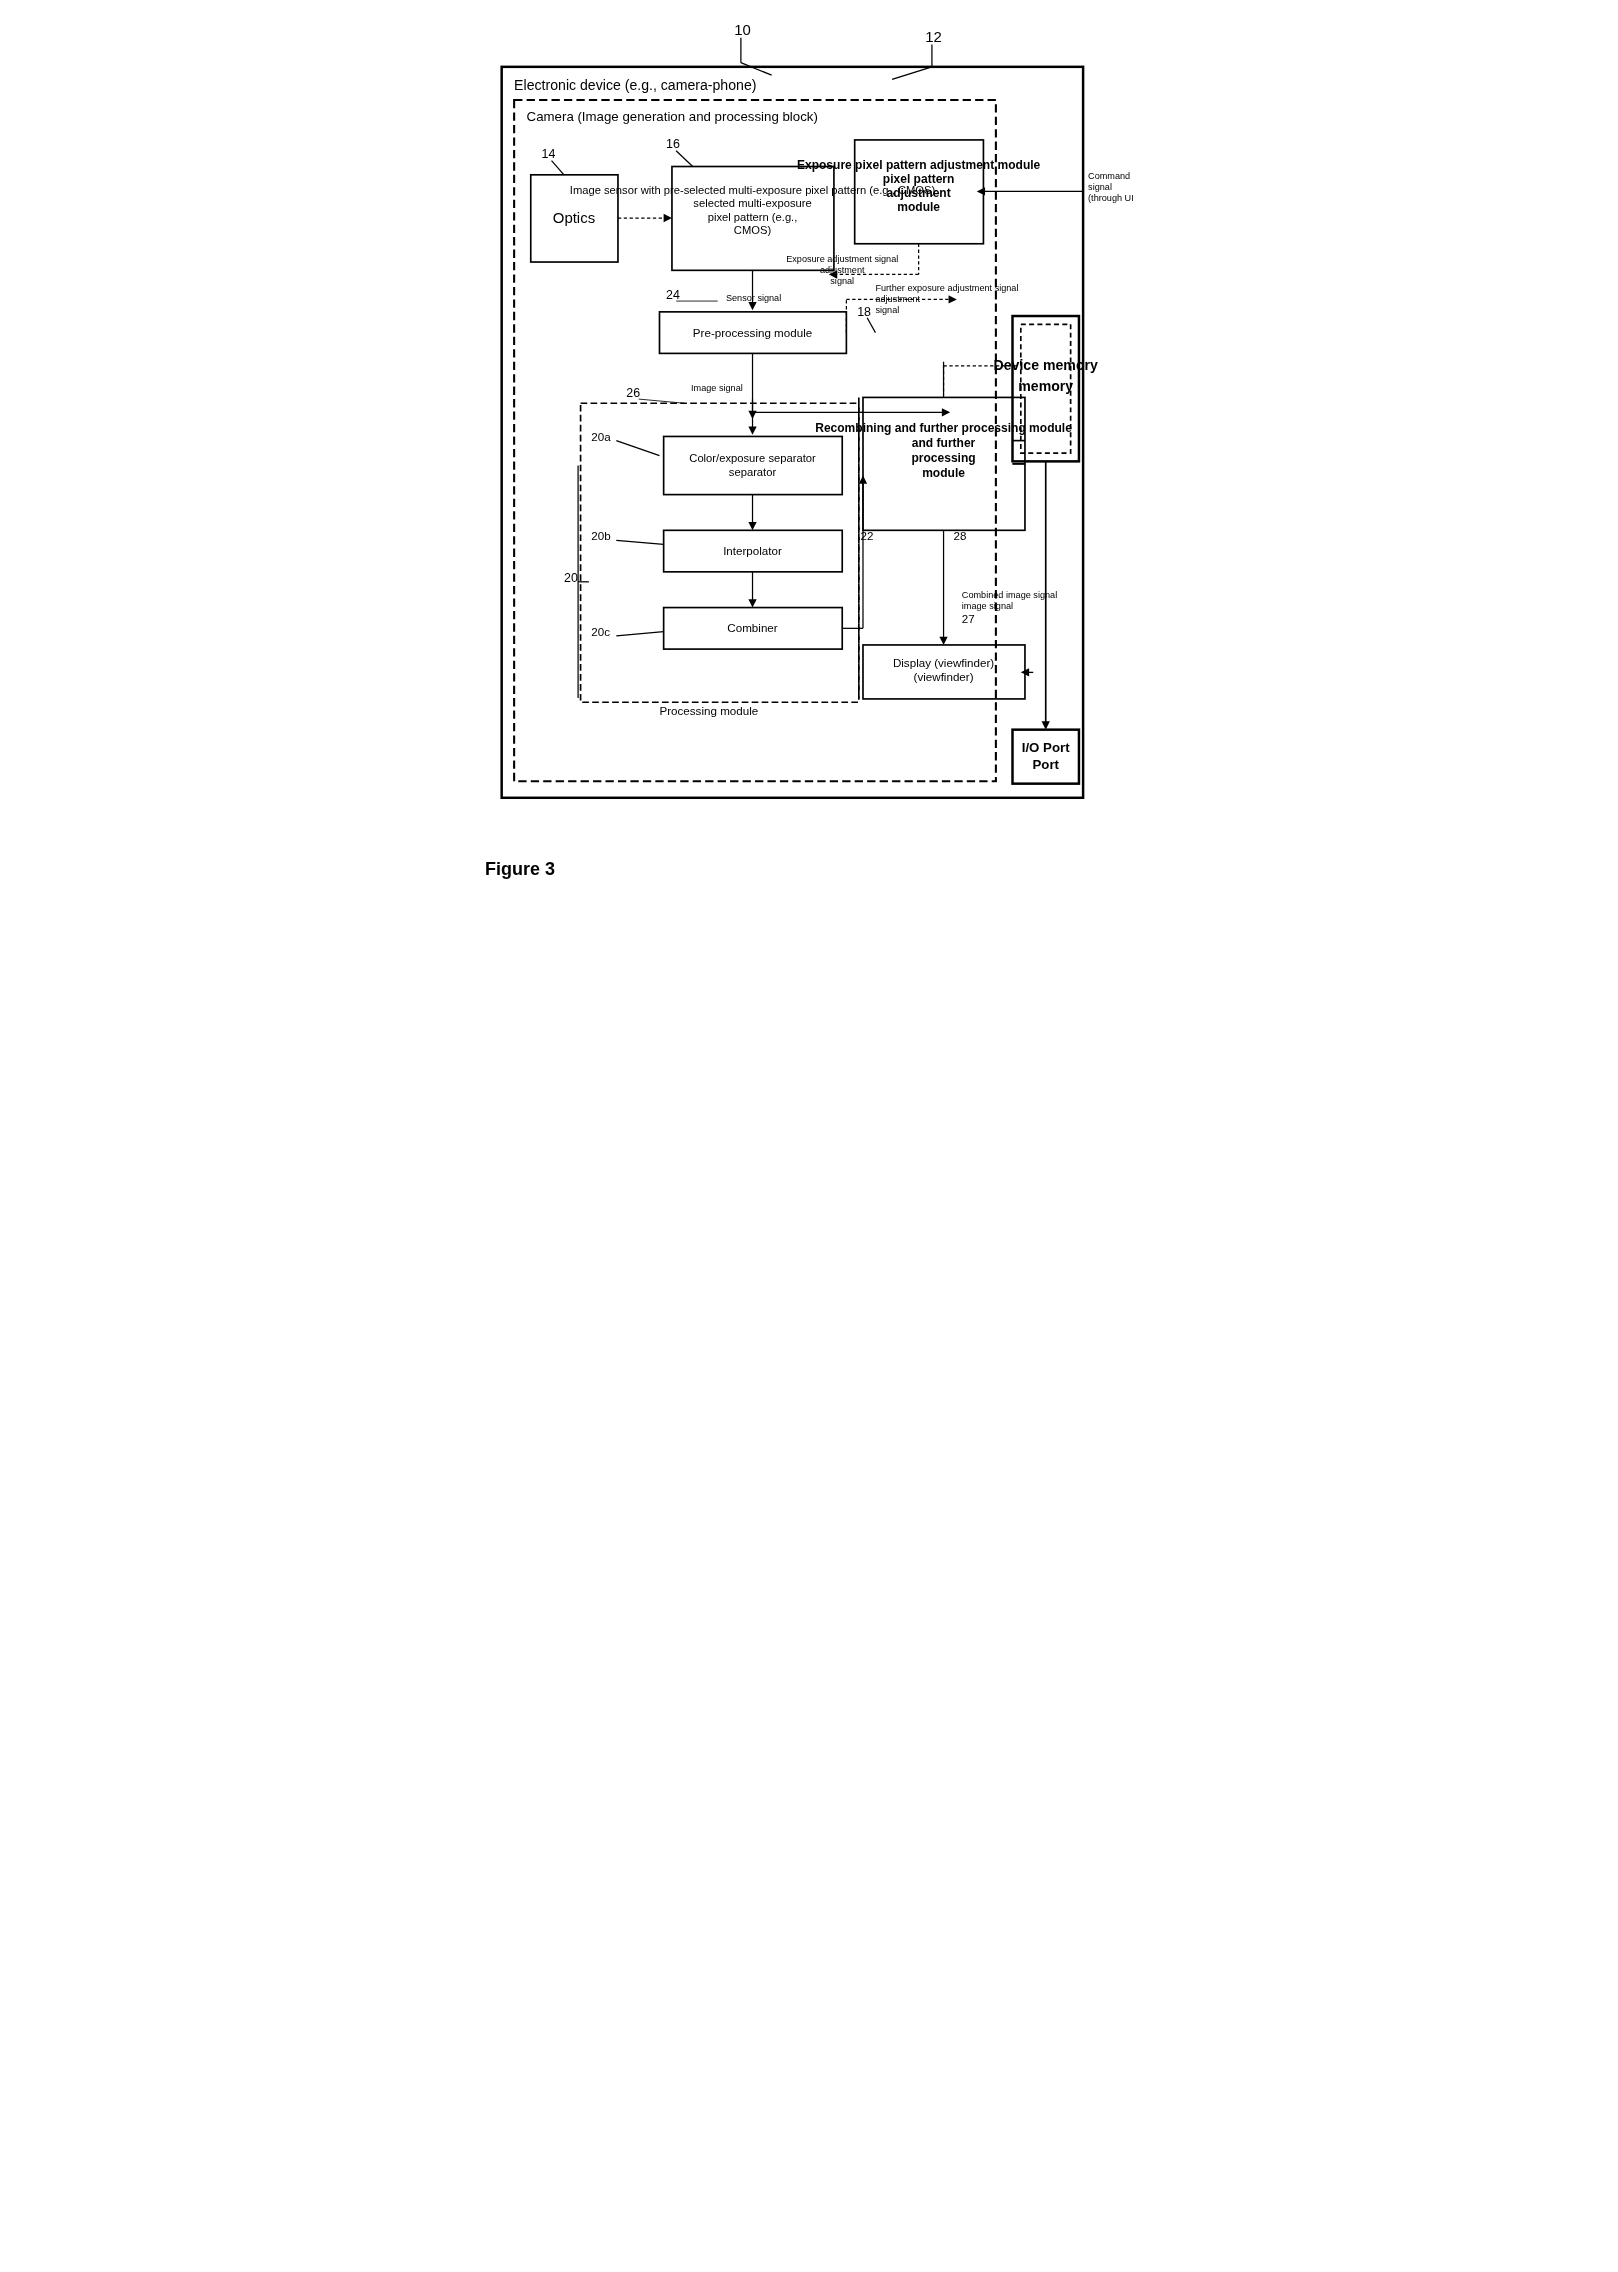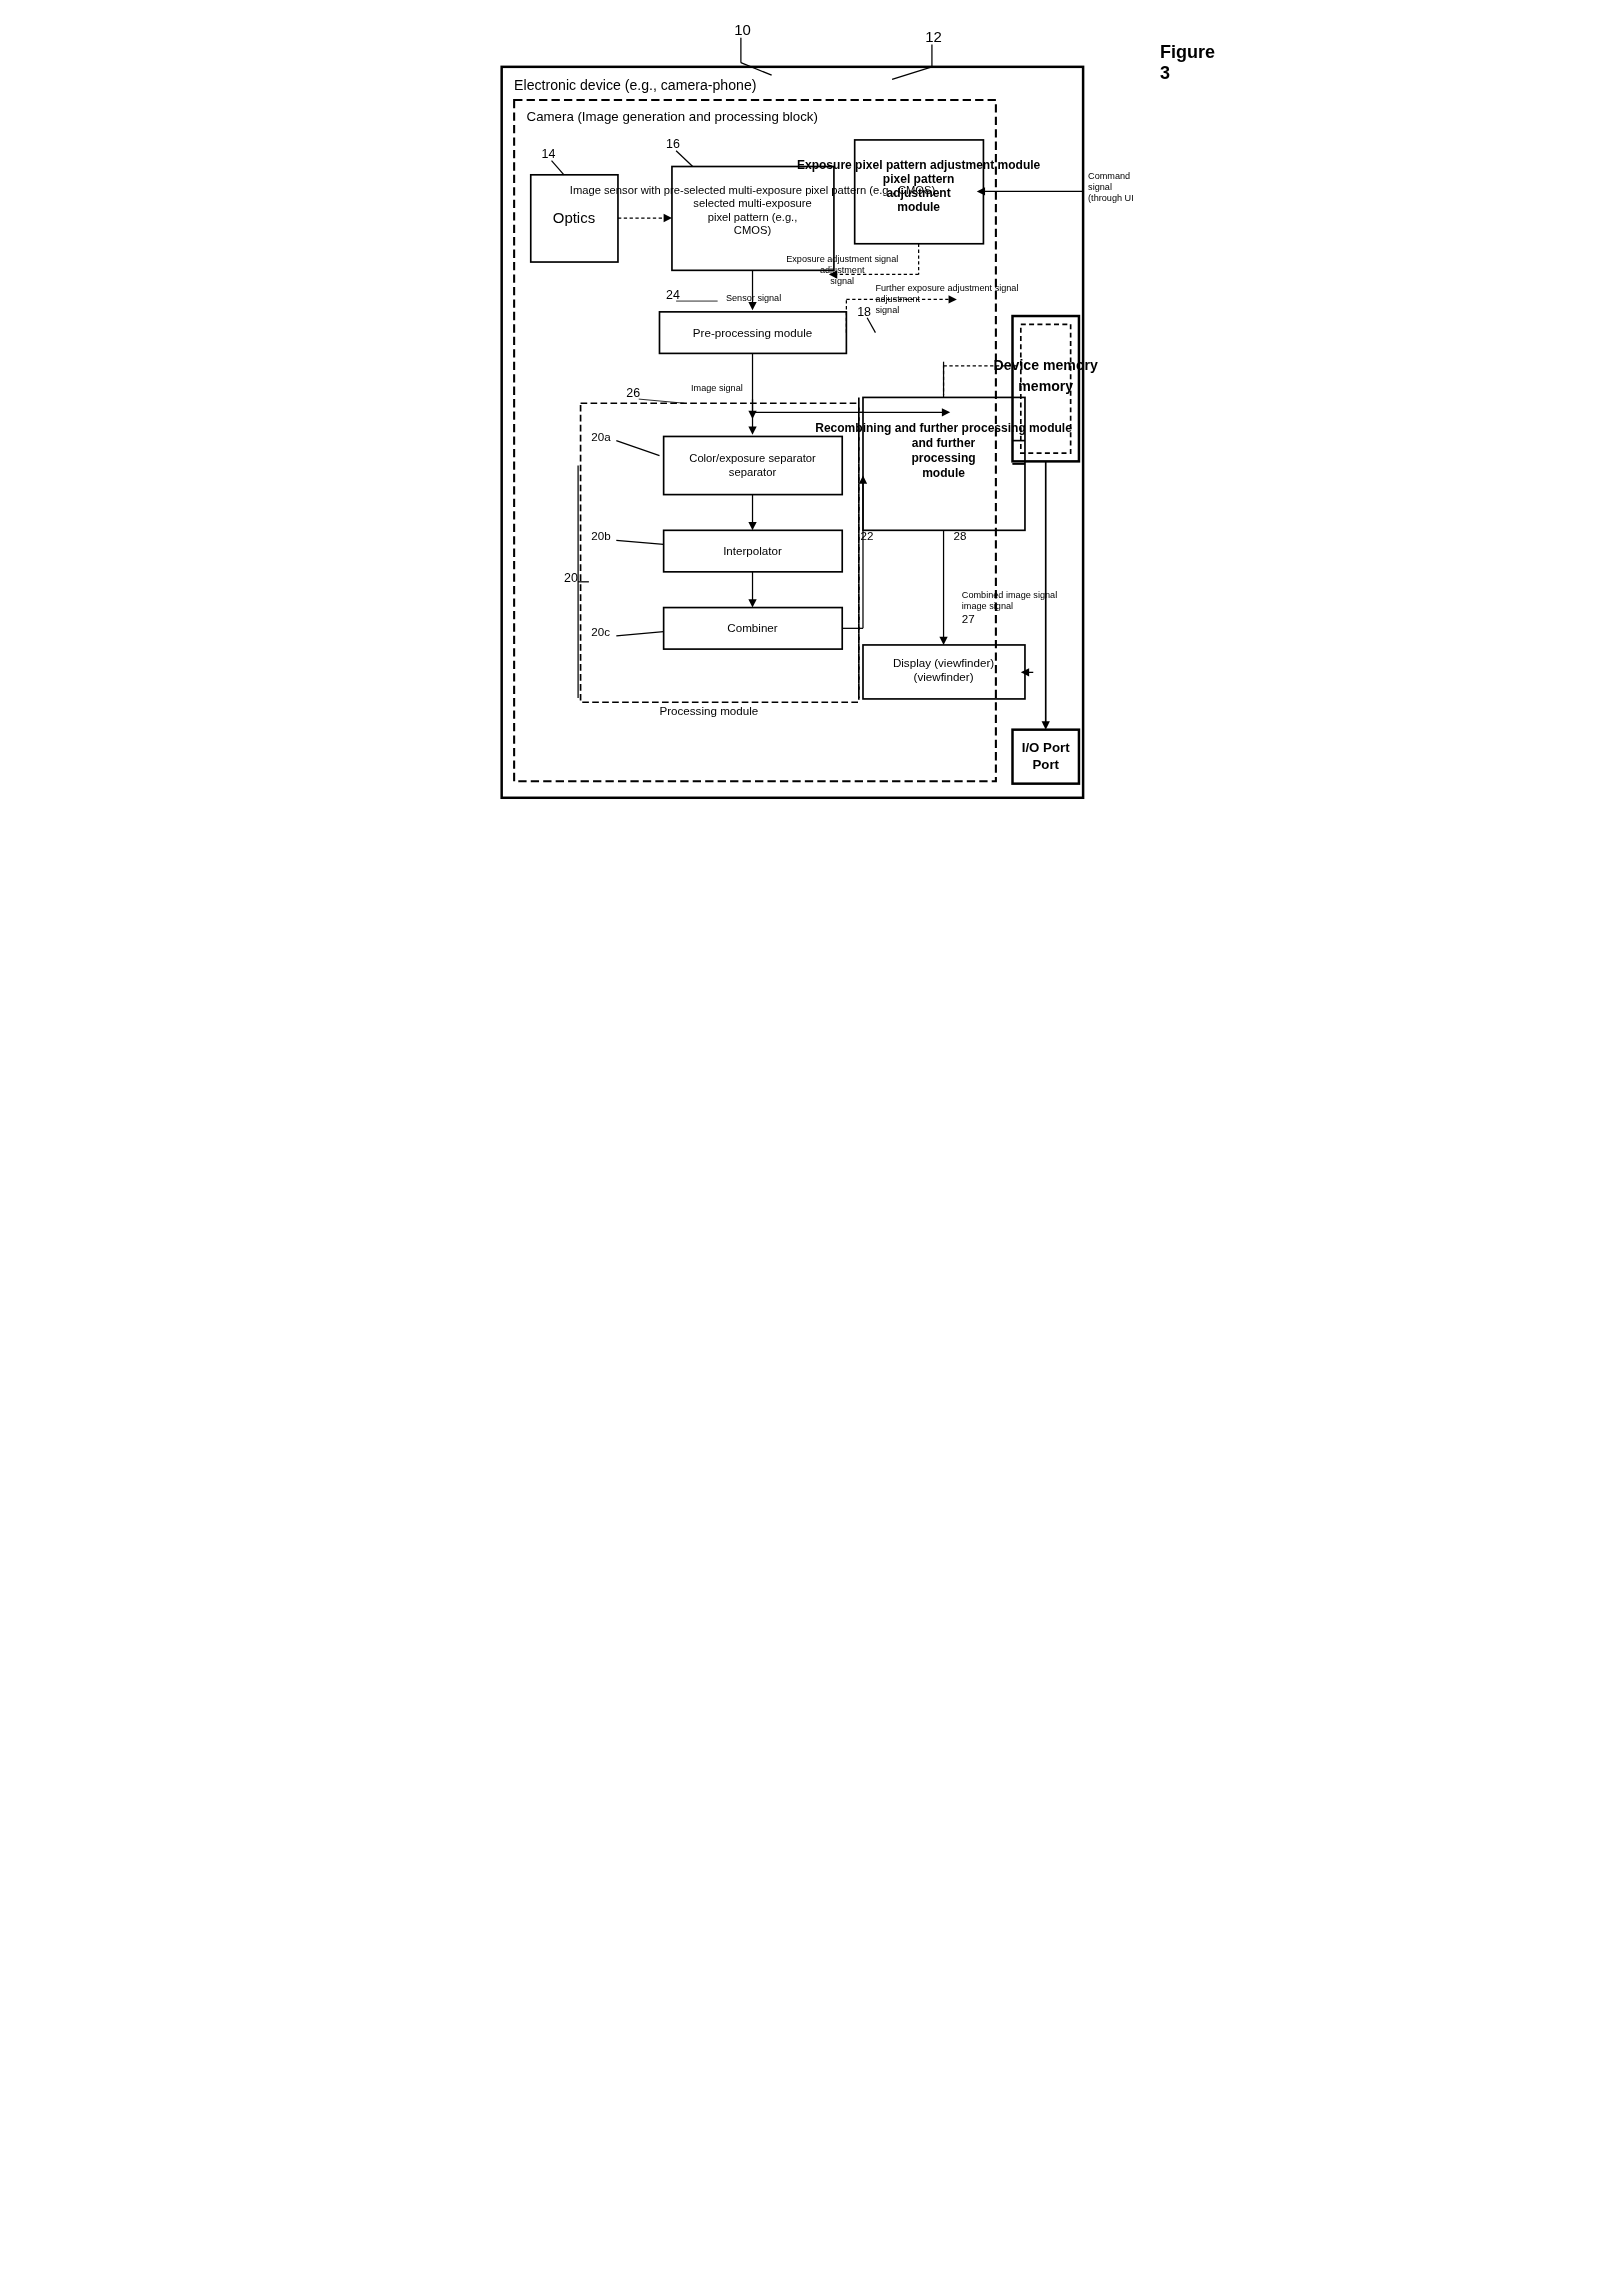--- a/index.html
+++ b/index.html
@@ -8,29 +8,28 @@
       font-family: Arial, sans-serif;
       display: flex;
       flex-direction: column;
       align-items: center;
       padding: 16.6px;
       min-height: 100vh;
     }
     .page-wrapper {
       width: 648px;
       display: flex;
-      flex-direction: row;
+      flex-direction: column;
       align-items: flex-start;
     }
     
     .figure-caption {
       font-size: 18px;
       font-weight: bold;
       margin-top: 25px;
-      margin-left: 27px;
     }
 
     
     .diagram-svg-container {
       width: 100%;
     }
   </style>
 </head>
 <body>
 

